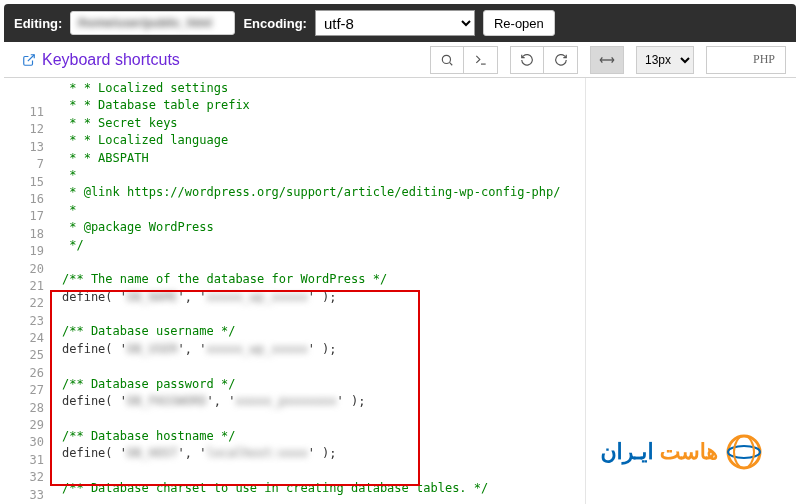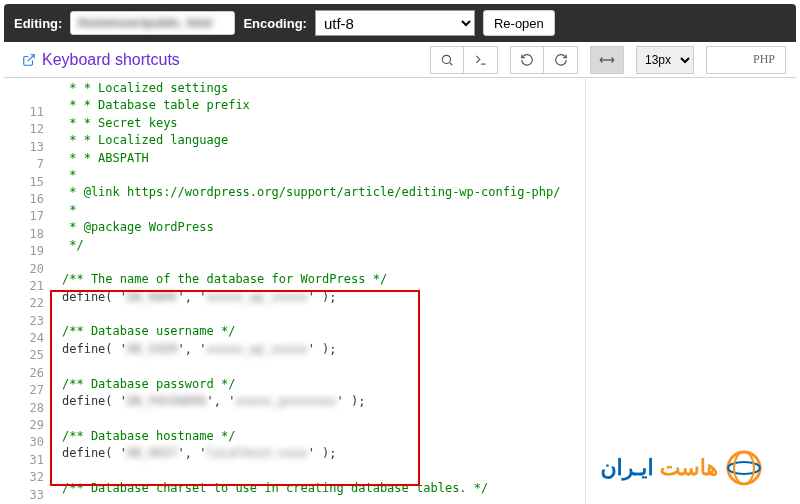--- a/index.html
+++ b/index.html
@@ -26,21 +26,21 @@
 .editor { display: flex; height: calc(504px - 78px); margin: 0 4px; font-family: 'Consolas', 'Monaco', monospace; font-size: 12px; line-height: 1.45; }
 .gutter { width: 50px; text-align: right; padding-right: 10px; color: #999; background: #fff; user-select: none; padding-top: 2px; margin-top: 24px; }
 .gutter div { height: 17.4px; }
 .code { flex: 1; padding-left: 8px; color: #333; position: relative; padding-top: 2px; border-right: 1px solid #e5e5e5; margin-right: 210px; }
 .code-line { height: 17.4px; white-space: pre; }
 .c-comment { color: #008000; }
 .c-blur { filter: blur(3px); color: #777; }
 
 .highlight-box { position: absolute; border: 2px solid #d00; pointer-events: none; }
 
-.logo { position: absolute; bottom: 16px; right: 36px; display: flex; align-items: center; gap: 6px; }
+.logo { position: absolute; bottom: 32px; right: 36px; display: flex; align-items: center; gap: 6px; }
 .logo-swirl { width: 40px; height: 40px; }
 .logo-text { font-size: 22px; font-weight: 700; }
 .logo-text .orange { color: #f7931e; }
 .logo-text .blue { color: #0066b3; }
 </style>
 </head>
 <body>
 
 <div class="topbar">
   <label>Editing:</label>

